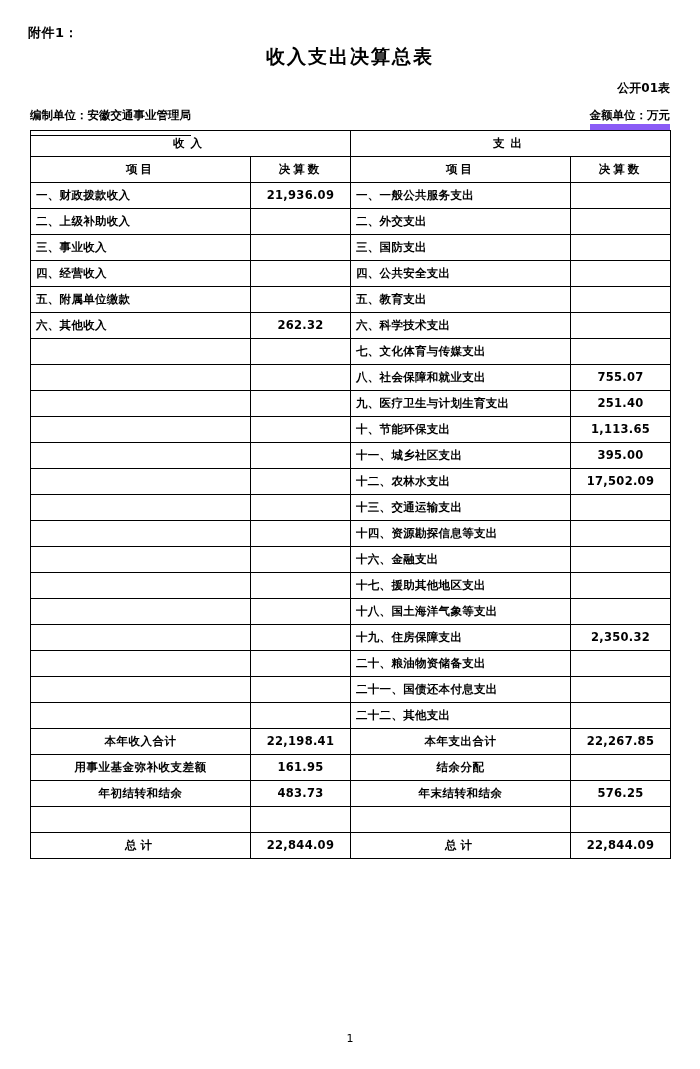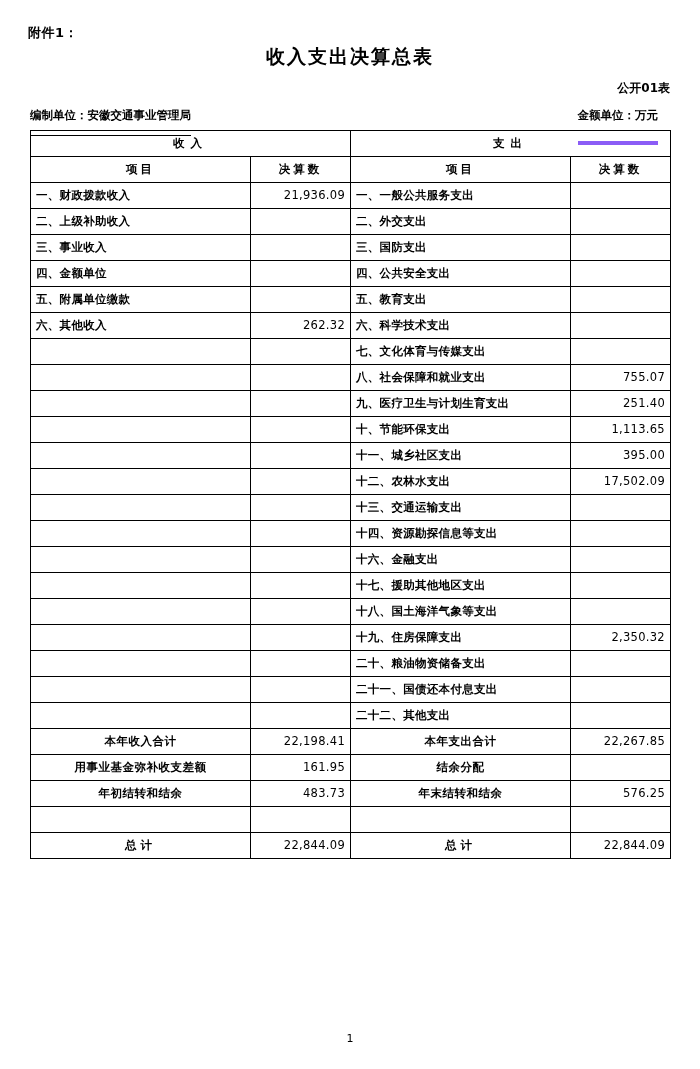--- a/index.html
+++ b/index.html
@@ -60,24 +60,24 @@
   .meta-left {
     position: absolute;
     left: 0;
     top: 0;
     border-bottom: 1px solid #000;
     padding-bottom: 12px;
     white-space: nowrap;
   }
   .meta-right {
     position: absolute;
-    right: 12px;
+    right: 0;
     top: 0;
-    border-bottom: 4px solid #8b5cf6;
-    padding-bottom: 18px;
+    border-bottom: 6px solid #8b5cf6;
+    padding-bottom: 1px;
     white-space: nowrap;
   }
   table.main {
     position: absolute;
     left: 30px;
     top: 130px;
     width: 640px;
     border-collapse: collapse;
     table-layout: fixed;
     border-radius: 21px;
@@ -101,22 +101,22 @@
     font-weight: bold;
     letter-spacing: 3px;
     font-size: 12px;
   }
   .item {
     text-align: left;
     font-weight: bold;
     letter-spacing: 0.3px;
   }
   .num {
-    text-align: right;
-    font-weight: normal;
+    text-align: center;
+    font-weight: bold;
     padding-right: 8px;
     font-family: "DejaVu Sans", "Liberation Sans", sans-serif;
     letter-spacing: 0.3px;
   }
   .ctr {
     text-align: center;
     font-weight: bold;
     letter-spacing: 0.5px;
   }
   .ctr-wide {
@@ -183,21 +183,21 @@
         <td class="item">二、外交支出</td>
         <td class="num"></td>
       </tr>
       <tr>
         <td class="item">三、事业收入</td>
         <td class="num"></td>
         <td class="item">三、国防支出</td>
         <td class="num"></td>
       </tr>
       <tr>
-        <td class="item">四、金额单位</td>
+        <td class="item">四、经营收入</td>
         <td class="num"></td>
         <td class="item">四、公共安全支出</td>
         <td class="num"></td>
       </tr>
       <tr>
         <td class="item">五、附属单位缴款</td>
         <td class="num"></td>
         <td class="item">五、教育支出</td>
         <td class="num"></td>
       </tr>

